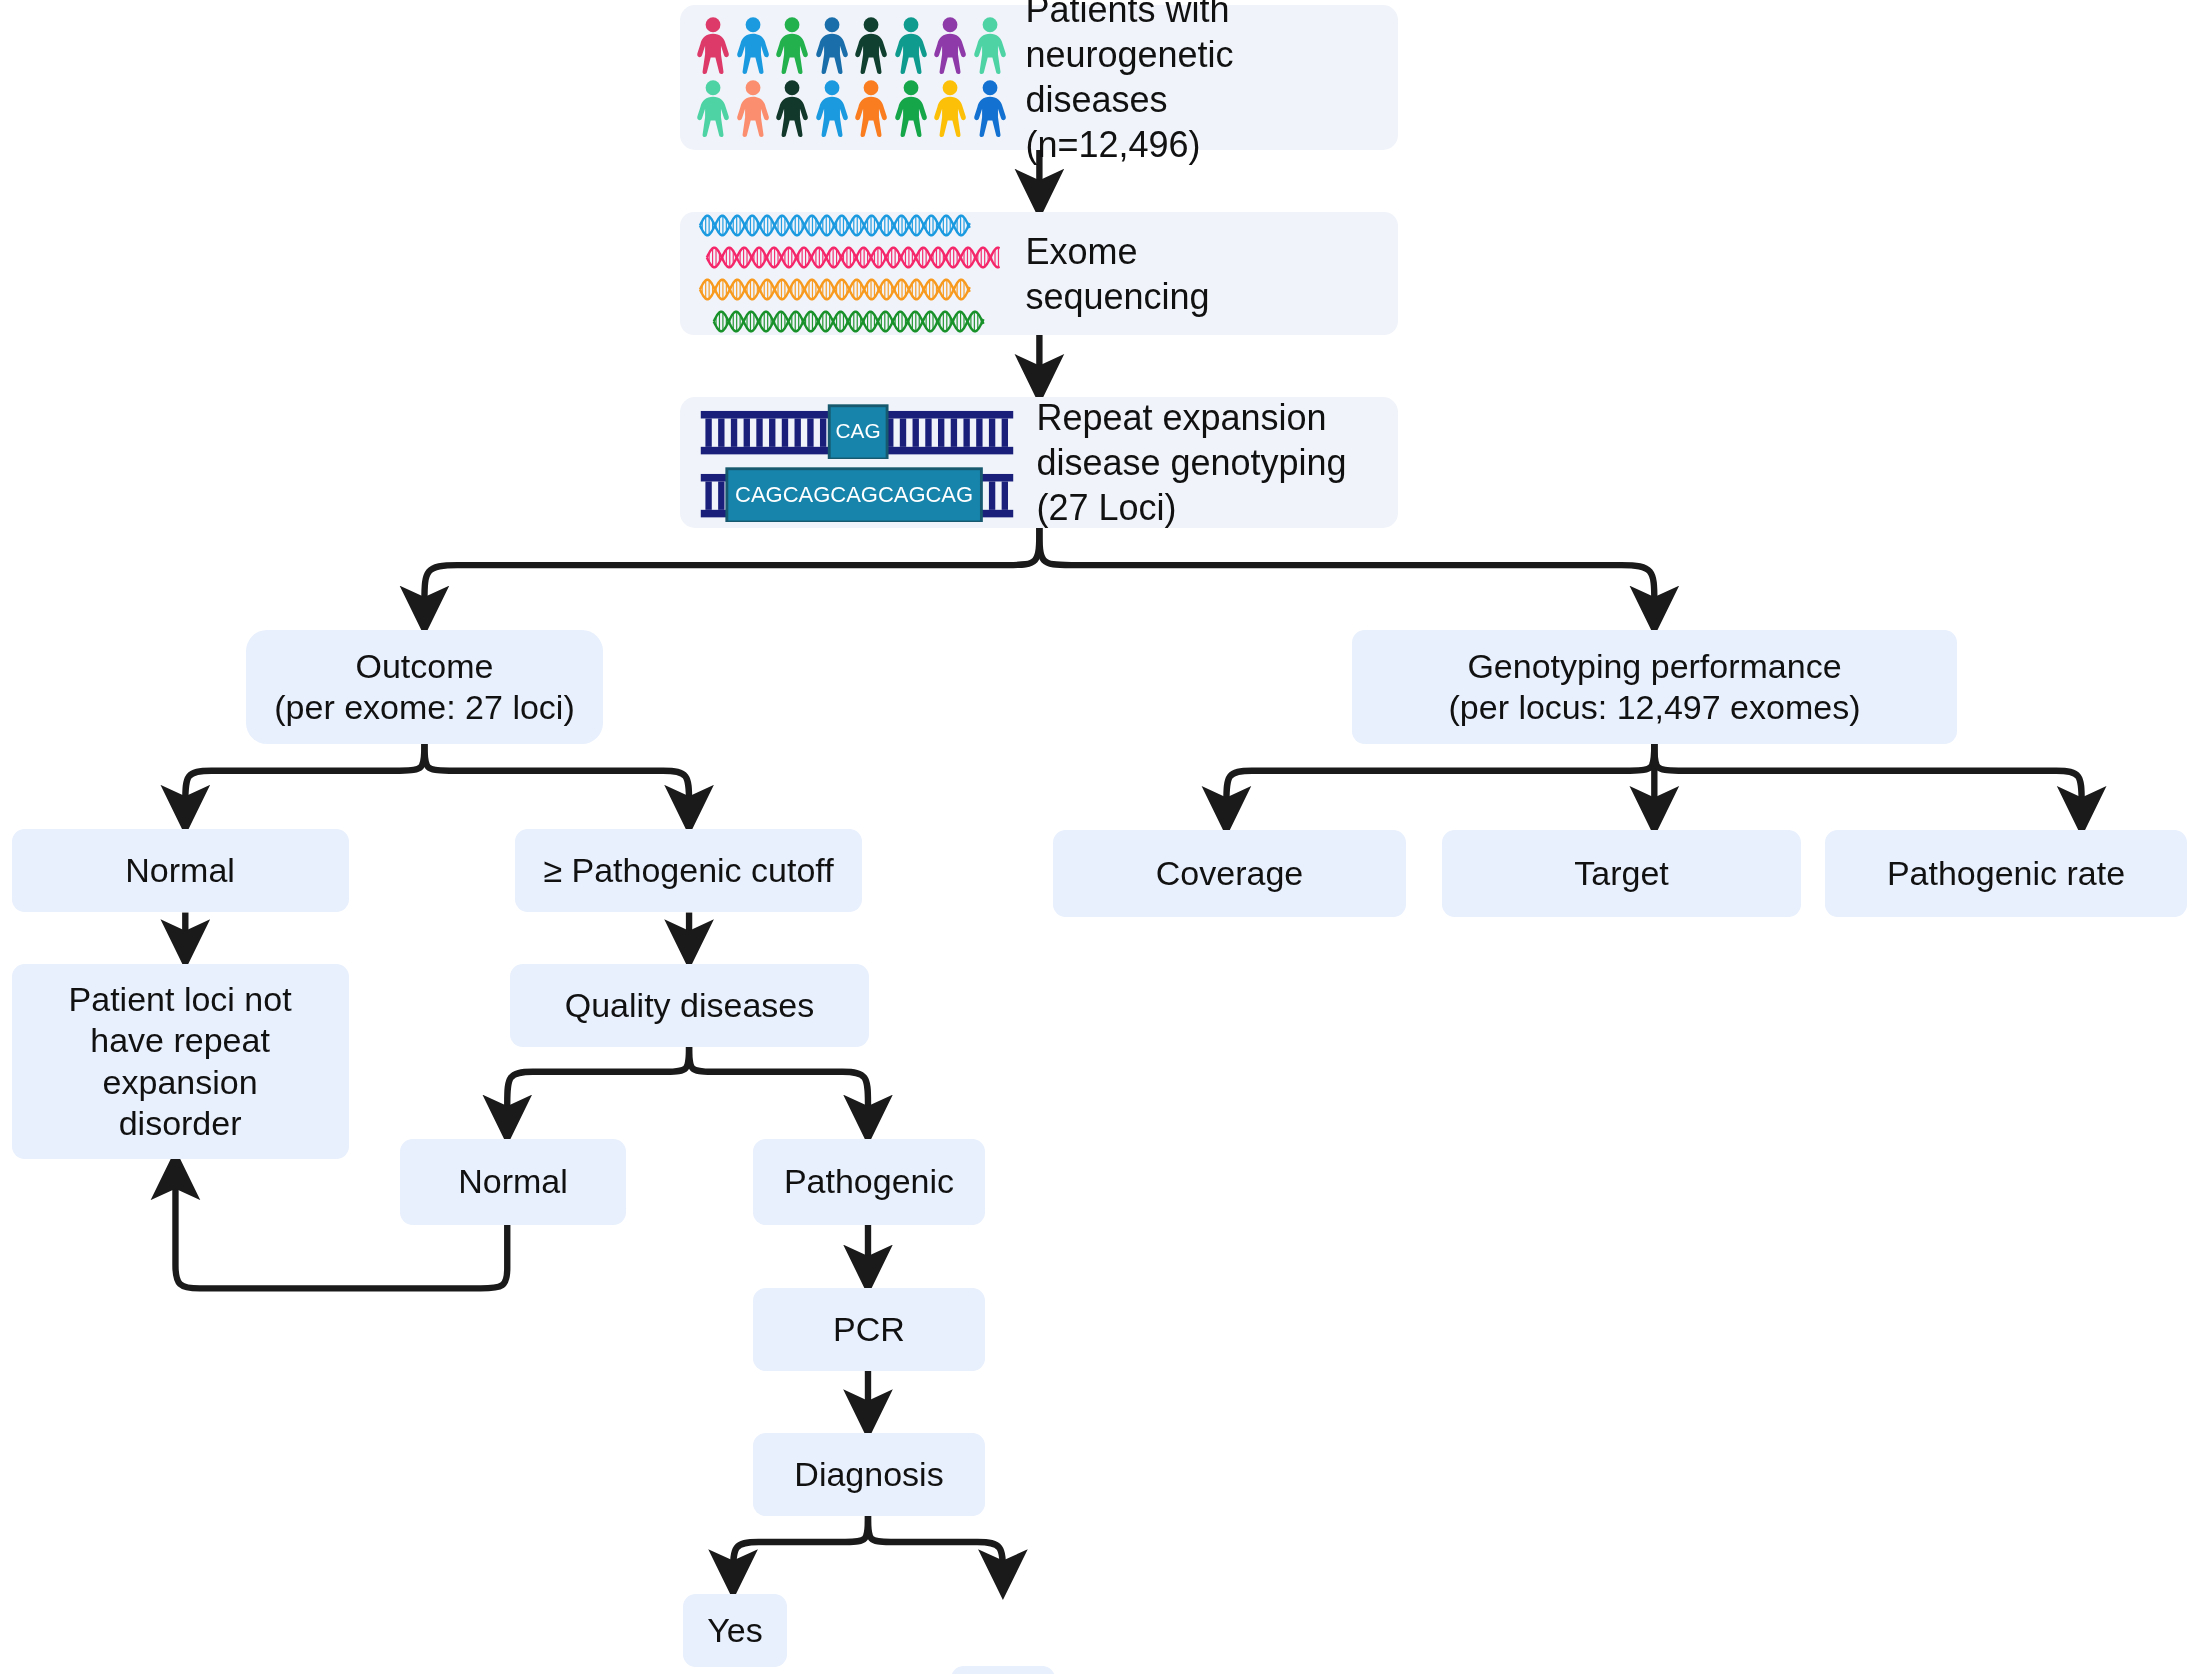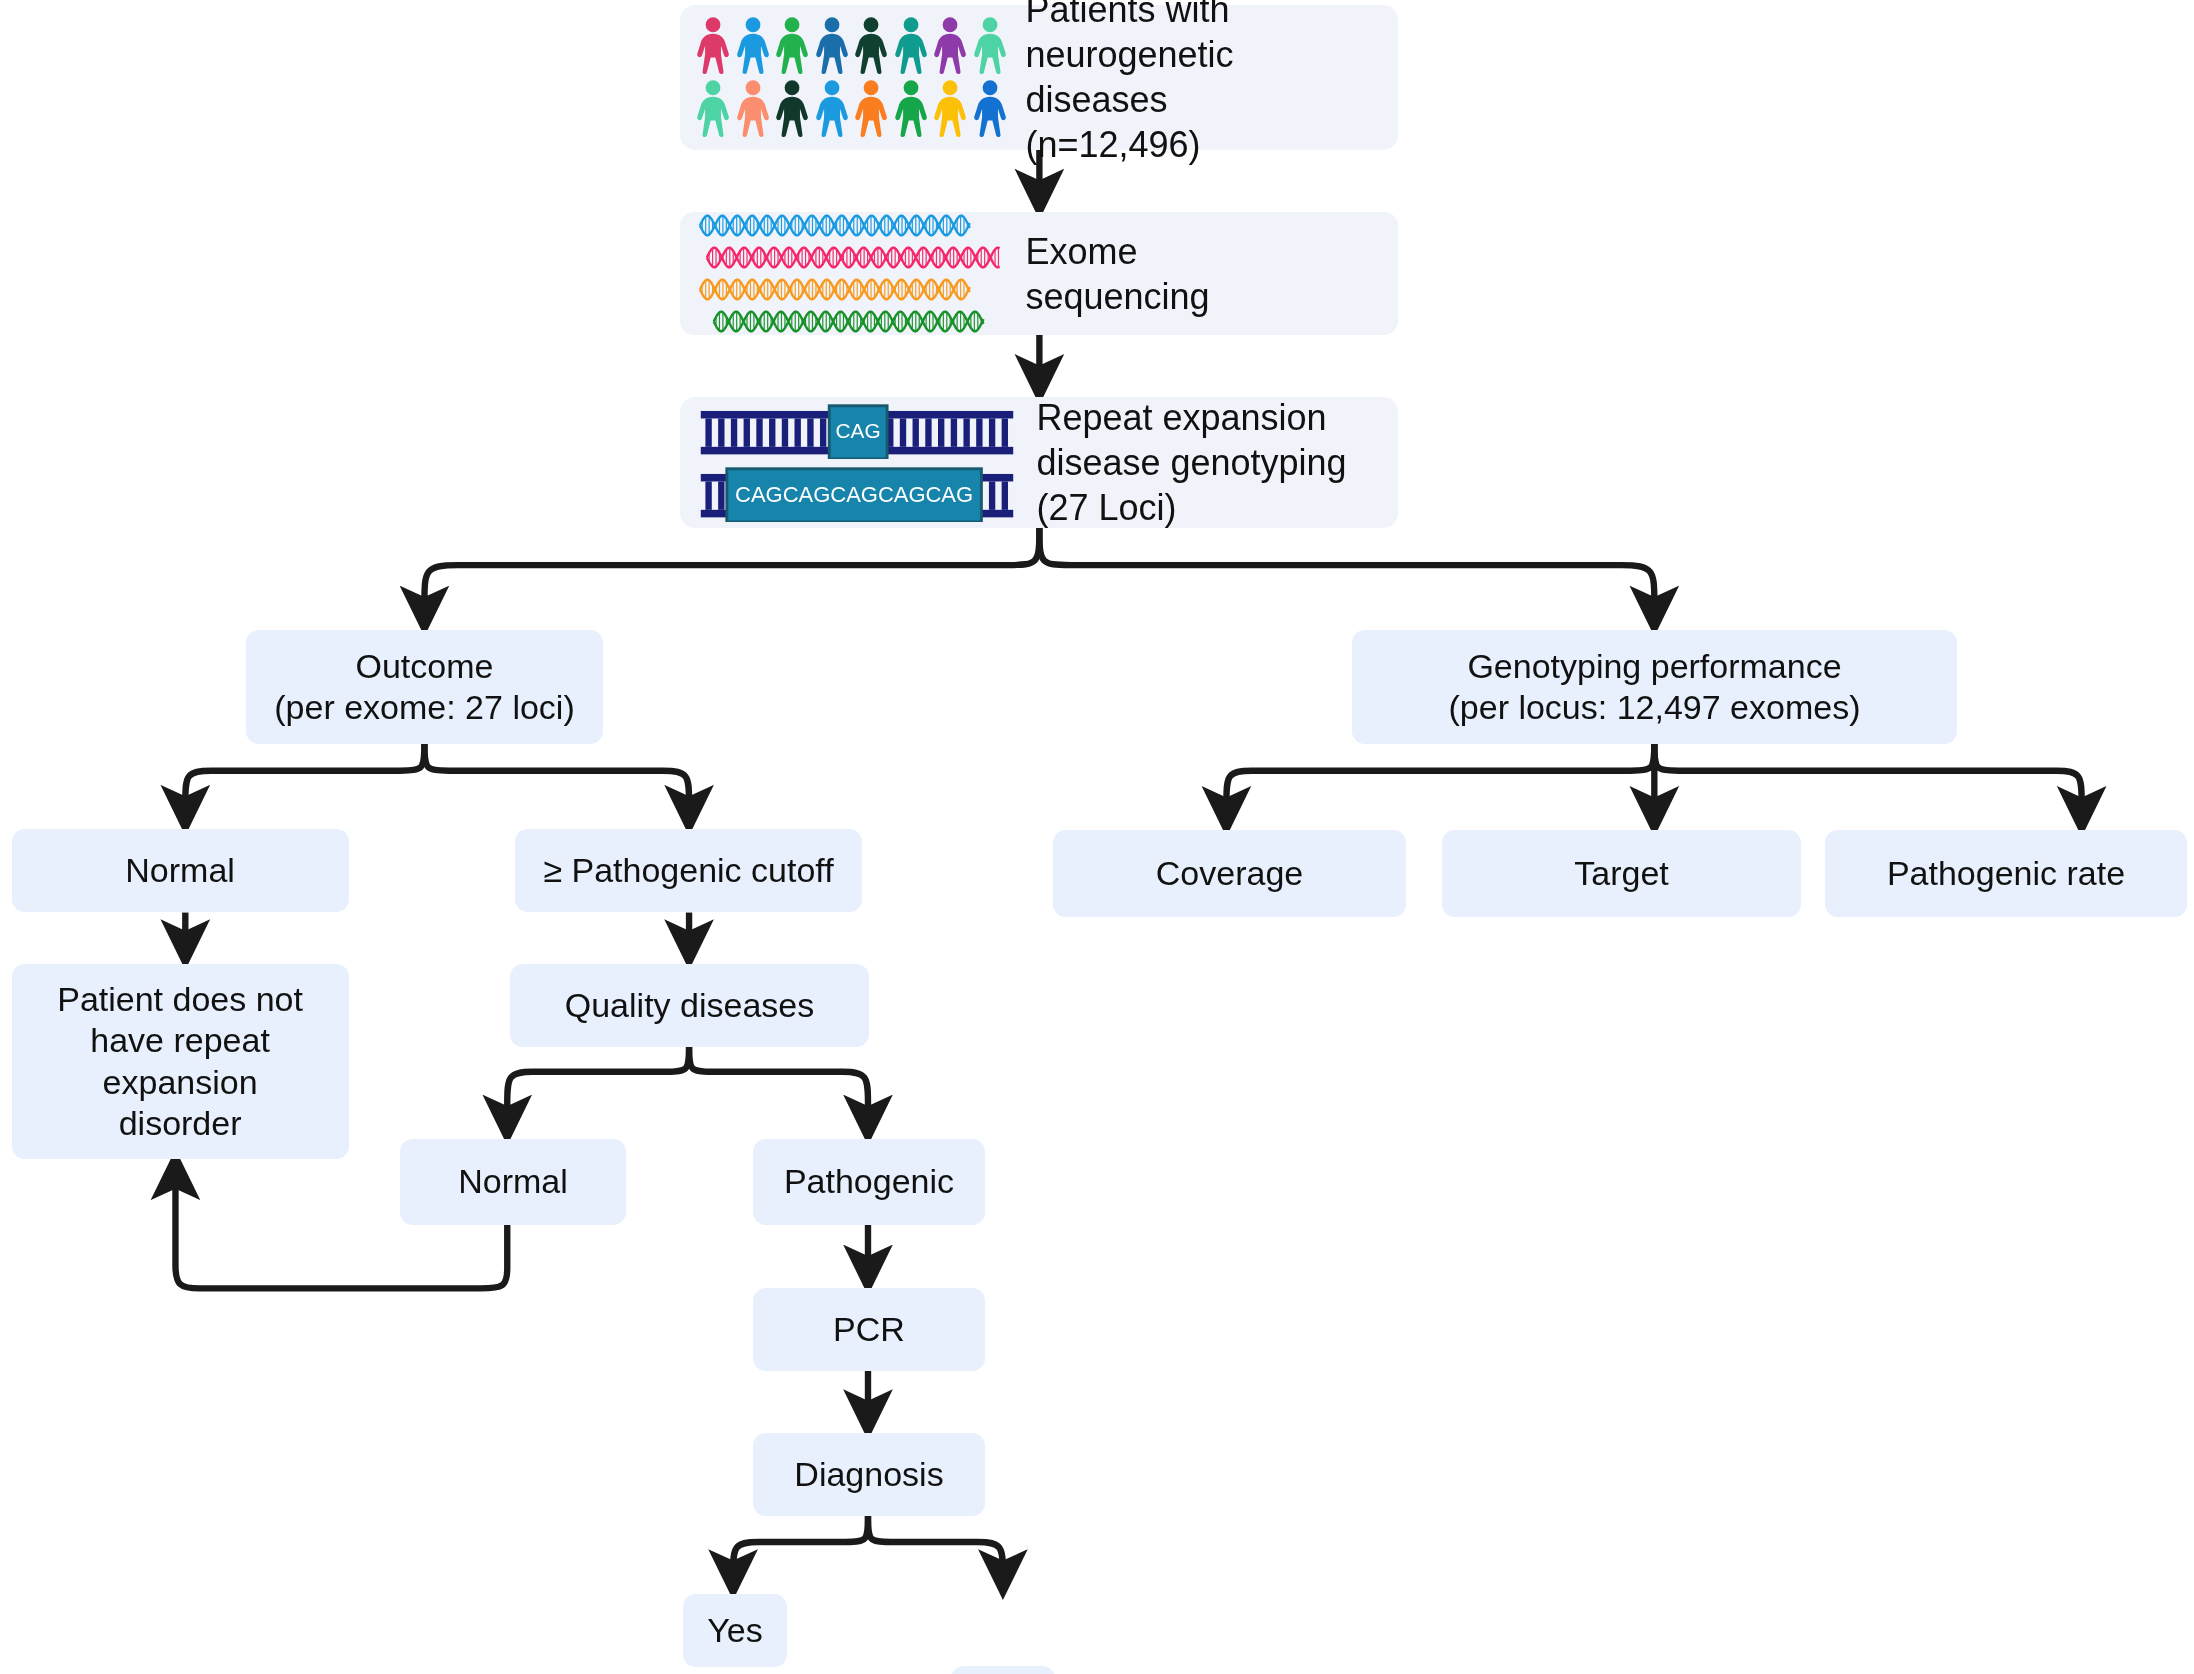--- a/index.html
+++ b/index.html
@@ -598,40 +598,40 @@
           <rect x="55" y="3" width="440" height="92" fill="#1784ac" stroke="#17596e" stroke-width="5"></rect>
           <text x="275" y="60" text-anchor="middle" fill="#ffffff" font-family="Liberation Sans, sans-serif" font-size="38">CAGCAGCAGCAGCAG</text>
         </svg>
       </div>
       <div class="label">Repeat expansion
 disease genotyping
 (27 Loci)</div>
     </div>
   </div>
 
-  <div class="node" style="left:246px;top:630px;width:357px;height:114px;">
+  <div class="node" style="left:246px;top:630px;width:357px;height:114px;border-radius:21px;">
     <span class="label">Outcome
 (per exome: 27 loci)</span>
   </div>
 
   <div class="node" style="left:1352px;top:630px;width:605px;height:114px;">
     <span class="label">Genotyping performance
 (per locus: 12,497 exomes)</span>
   </div>
 
   <div class="node" style="left:11.6px;top:829px;width:337px;height:83px;">
     <span class="label">Normal</span>
   </div>
 
   <div class="node" style="left:515px;top:829px;width:347px;height:83px;">
     <span class="label">≥ Pathogenic cutoff</span>
   </div>
 
   <div class="node" style="left:11.6px;top:964px;width:337px;height:195px;">
-    <span class="label">Patient does not
+    <span class="label">Patient loci not
 have repeat
 expansion
 disorder</span>
   </div>
 
   <div class="node" style="left:510px;top:964px;width:359px;height:83px;">
     <span class="label">Quality diseases</span>
   </div>
 
   <div class="node" style="left:400px;top:1139px;width:226px;height:86px;">

